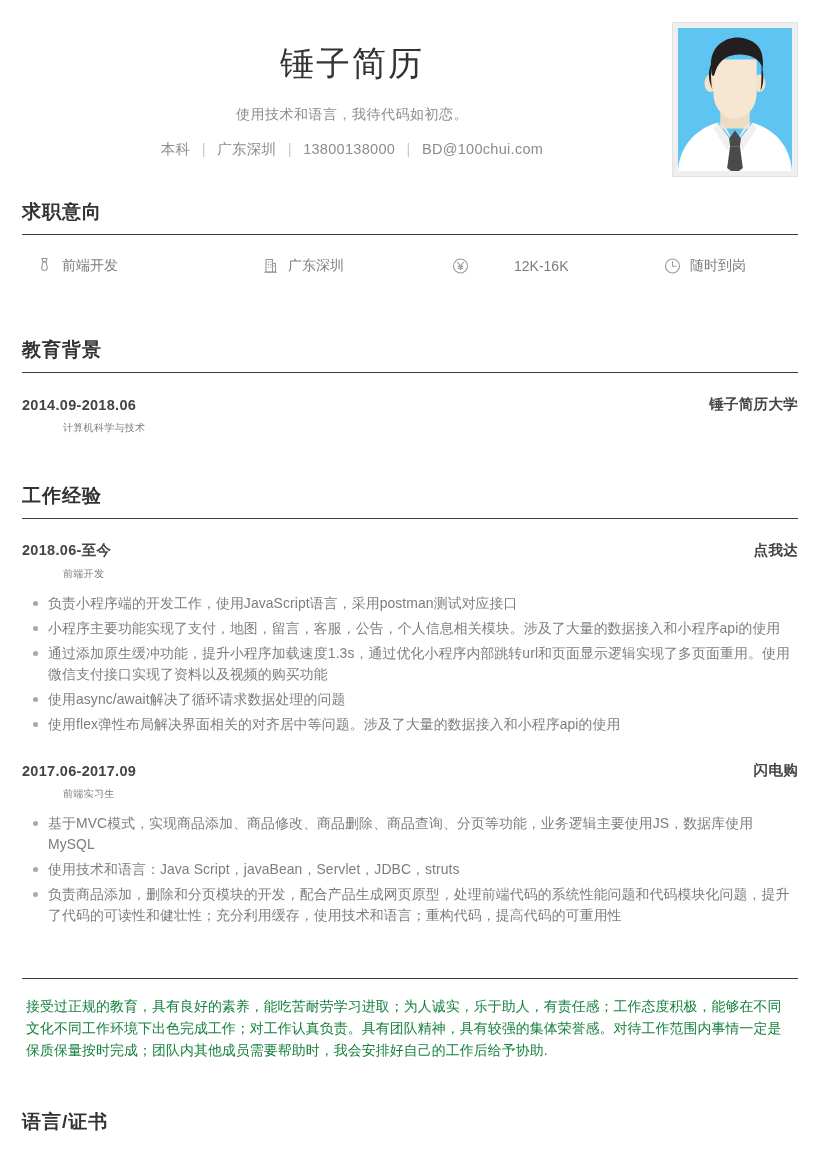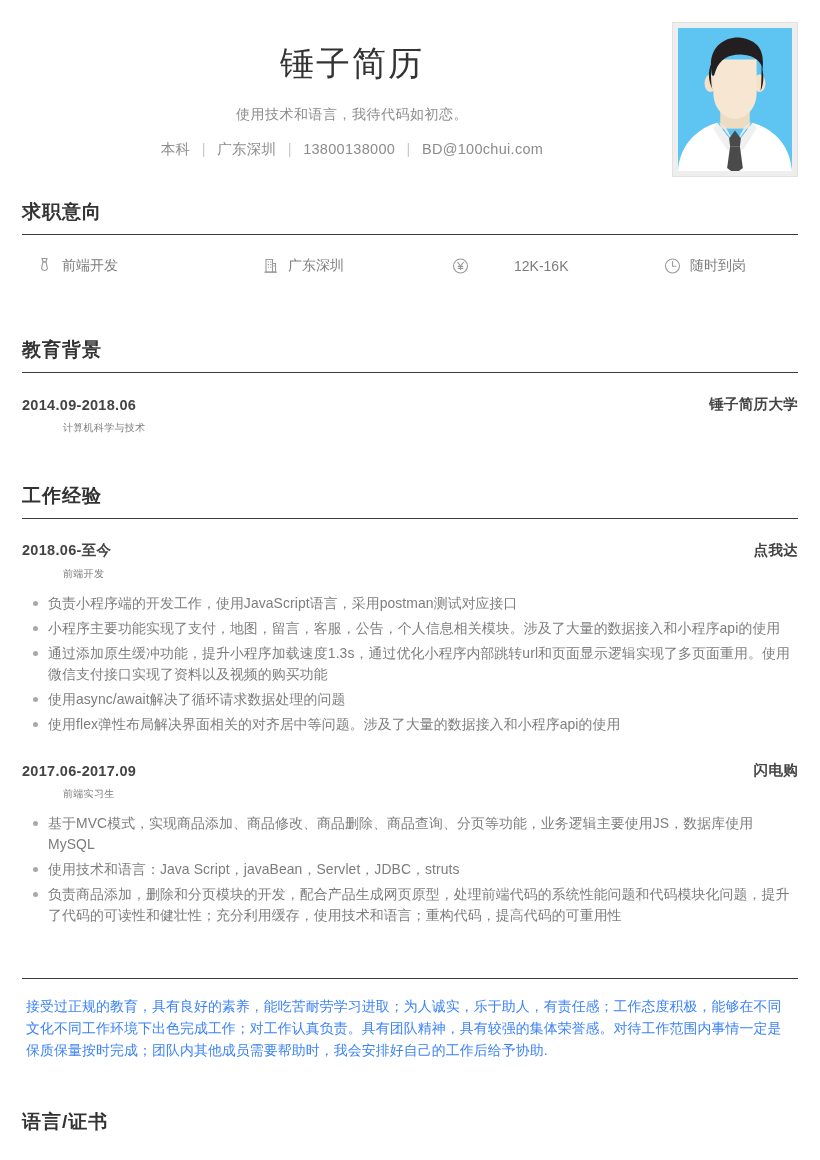--- a/index.html
+++ b/index.html
@@ -174,21 +174,21 @@
     width: 5px;
     height: 5px;
     border-radius: 50%;
     background: #a9a9a9;
   }
 
   
   .para {
     font-size: 13.9px;
     line-height: 22px;
-    color: #3b82f6;
+    color: #15803d;
     margin-top: 16px;
     padding: 0 4px 0 4px;
     letter-spacing: .1px;
   }
 
   .sec-gap-lg { height: 44px; }
   .sec-gap-md { height: 32px; }
 </style>
 </head>
 <body>

